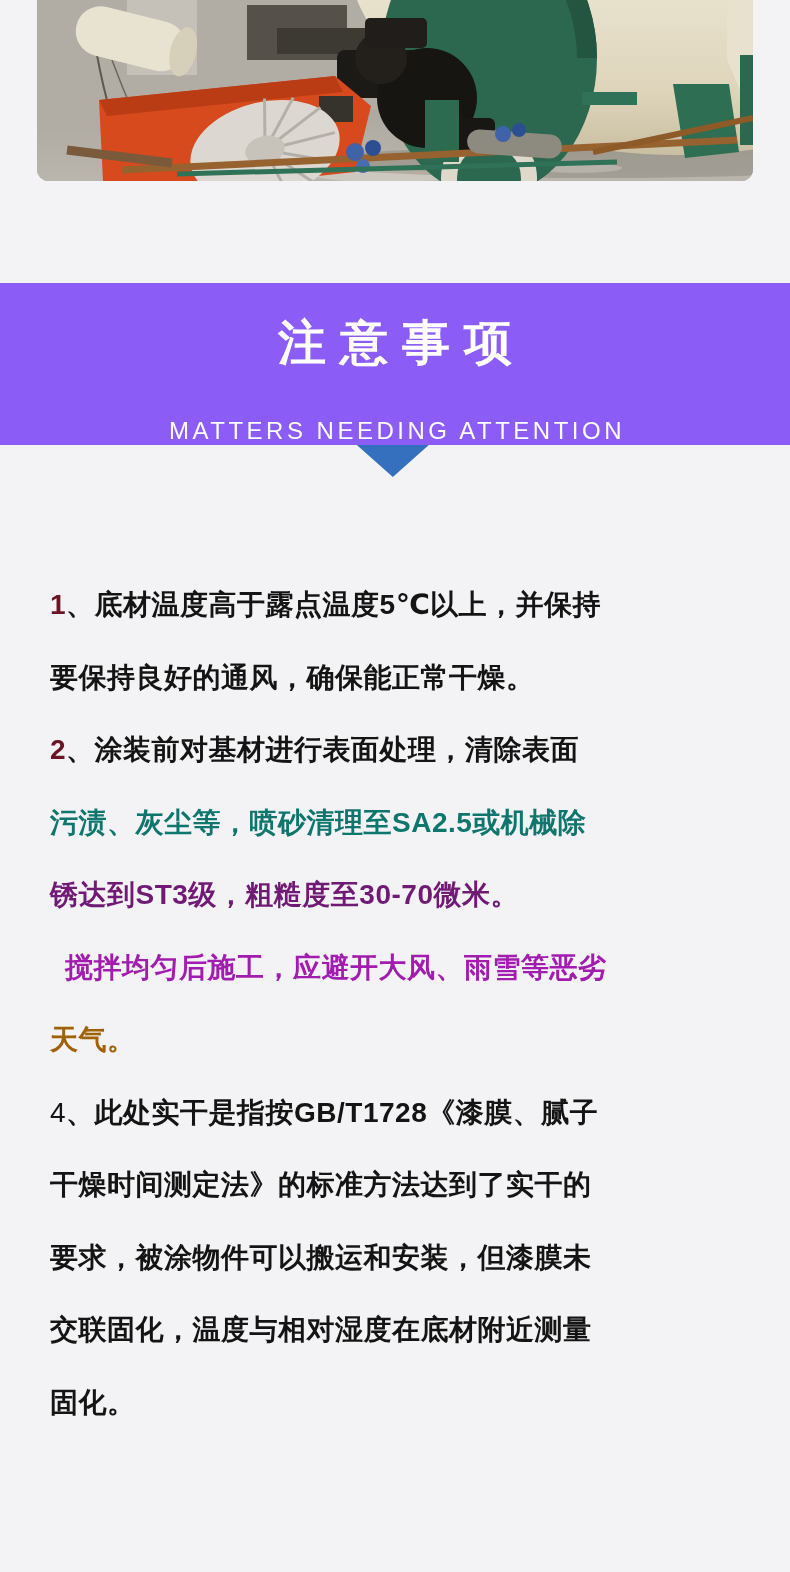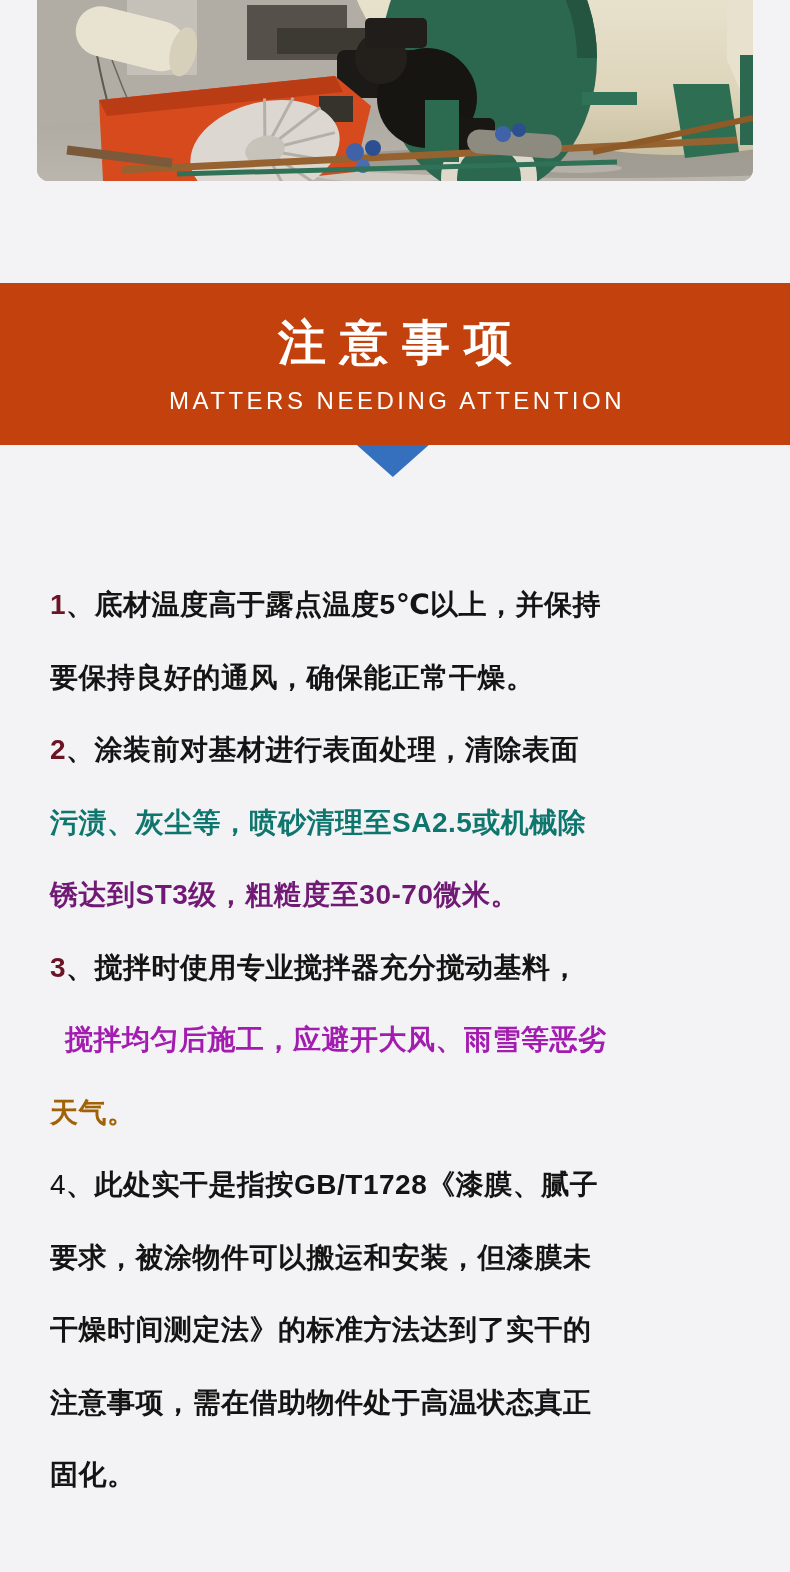--- a/index.html
+++ b/index.html
@@ -153,34 +153,33 @@
         <circle cx="336" cy="148" r="8" fill="#2c4f92"></circle>
         <circle cx="326" cy="166" r="7" fill="#4a6cb0"></circle>
         <circle cx="466" cy="134" r="8" fill="#3f62a8"></circle>
         <circle cx="482" cy="130" r="7" fill="#2c4f92"></circle>
       </g>
 
       <line x1="140" y1="174" x2="580" y2="162" stroke="#2f7257" stroke-width="5"></line>
     </svg>
   </div>
 
-  <section class="banner" style="background-color: #c2410c;">
+  <section class="banner" style="background-color: #8b5cf6; gap: 30px;">
     <h1 class="banner-title" style="color: rgb(255, 255, 255);">注意事项</h1>
     <div class="banner-subtitle" style="color: rgb(255, 255, 255);">MATTERS NEEDING ATTENTION</div>
   </section>
   <div class="banner-pointer" style="border-top-color: rgb(52, 112, 190);"></div>
 
   <main class="notes">
       <div class="note-line" style="color: rgb(20, 20, 20);"><span class="note-number" style="color: rgb(107, 20, 36); font-weight: bold;">1</span>、底材温度高于露点温度5℃以上，并保持</div>
       <div class="note-line" style="color: rgb(20, 20, 20);">要保持良好的通风，确保能正常干燥。</div>
       <div class="note-line" style="color: rgb(20, 20, 20);"><span class="note-number" style="color: rgb(107, 20, 36); font-weight: bold;">2</span>、涂装前对基材进行表面处理，清除表面</div>
       <div class="note-line" style="color: #0f766e;">污渍、灰尘等，喷砂清理至SA2.5或机械除</div>
       <div class="note-line" style="color: #701a75;">锈达到ST3级，粗糙度至30-70微米。</div>
-      <div class="note-line" style="color: rgb(20, 20, 20);"><span class="note-number" style="color: rgb(107, 20, 36); font-weight: bold;">3</span>、搅拌时使用专业搅拌器充分搅动基料，</div>
       <div class="note-line" style="color: #a21caf; margin-left: 15px;">搅拌均匀后施工，应避开大风、雨雪等恶劣</div>
       <div class="note-line" style="color: #a16207;">天气。</div>
       <div class="note-line" style="color: rgb(20, 20, 20);"><span class="note-number" style="color: rgb(20, 20, 20); font-weight: normal;">4</span>、此处实干是指按GB/T1728《漆膜、腻子</div>
+      <div class="note-line" style="color: rgb(20, 20, 20);">干燥时间测定法》的标准方法达到了实干的</div>
       <div class="note-line" style="color: rgb(20, 20, 20);">要求，被涂物件可以搬运和安装，但漆膜未</div>
-      <div class="note-line" style="color: rgb(20, 20, 20);">干燥时间测定法》的标准方法达到了实干的</div>
-      <div class="note-line" style="color: rgb(20, 20, 20);">注意事项，需在借助物件处于高温状态真正</div>
+      <div class="note-line" style="color: rgb(20, 20, 20);">交联固化，温度与相对湿度在底材附近测量</div>
       <div class="note-line" style="color: rgb(20, 20, 20);">固化。</div>
     </main>
 </div>
 
 </body></html>

